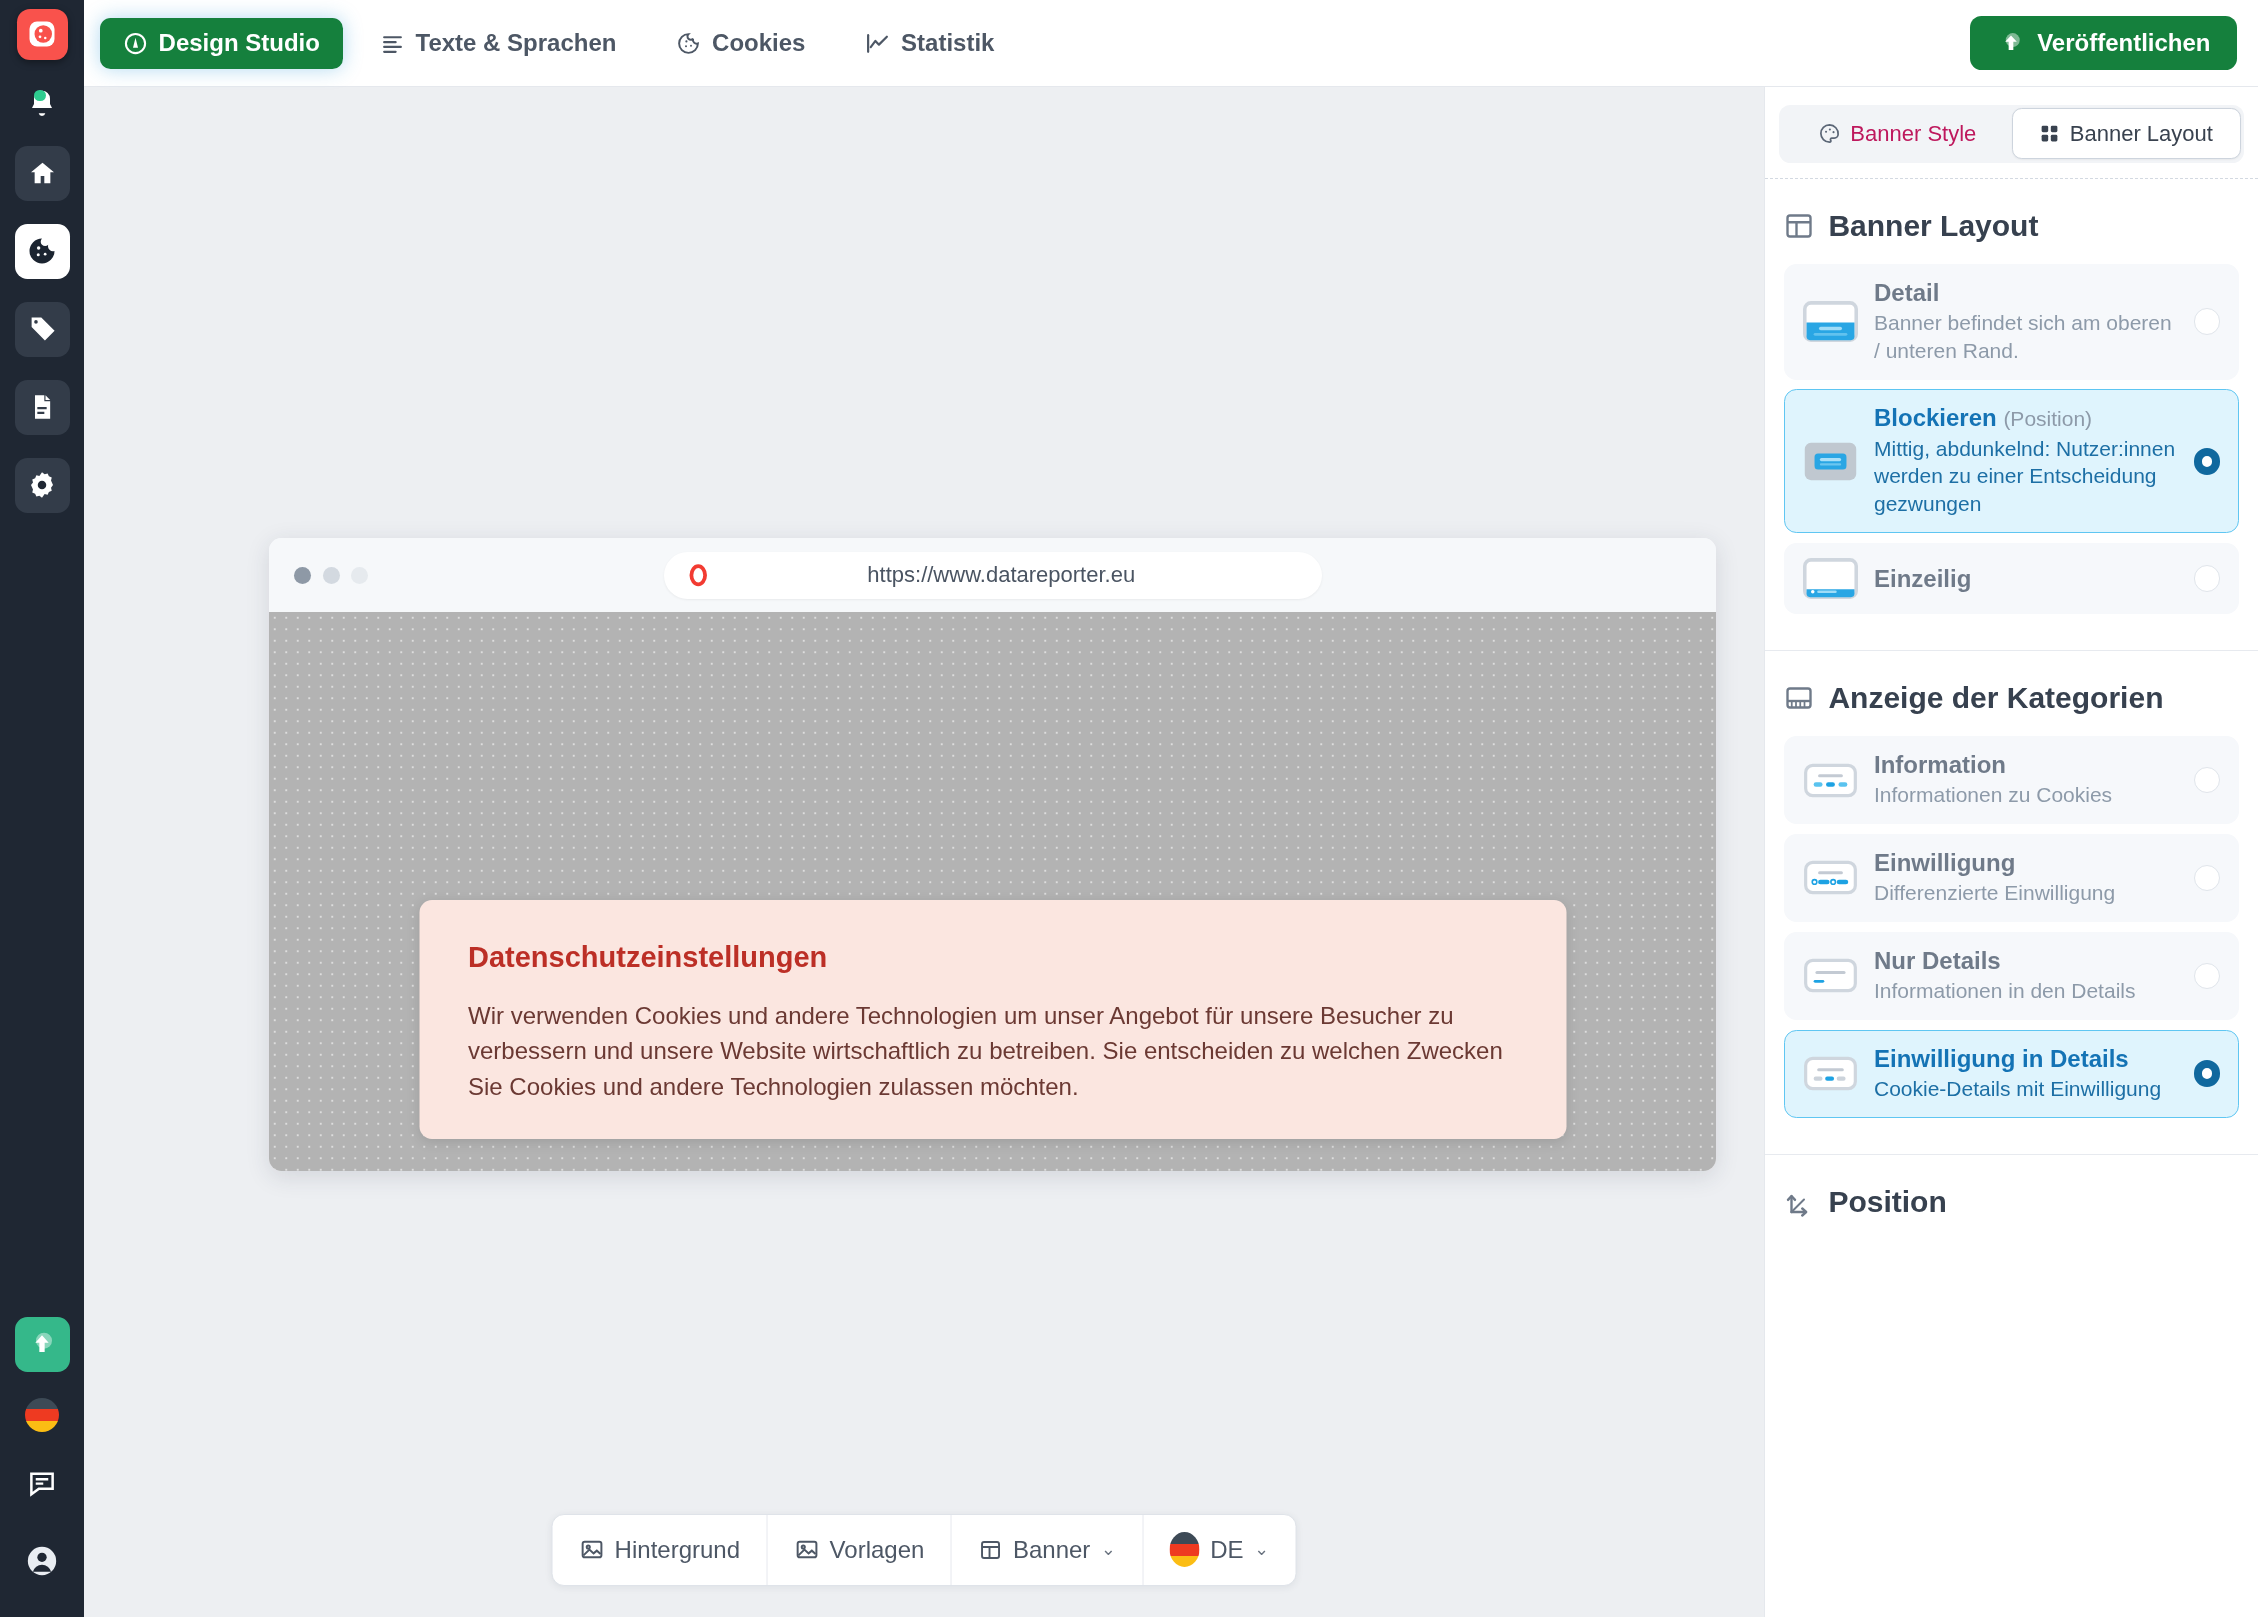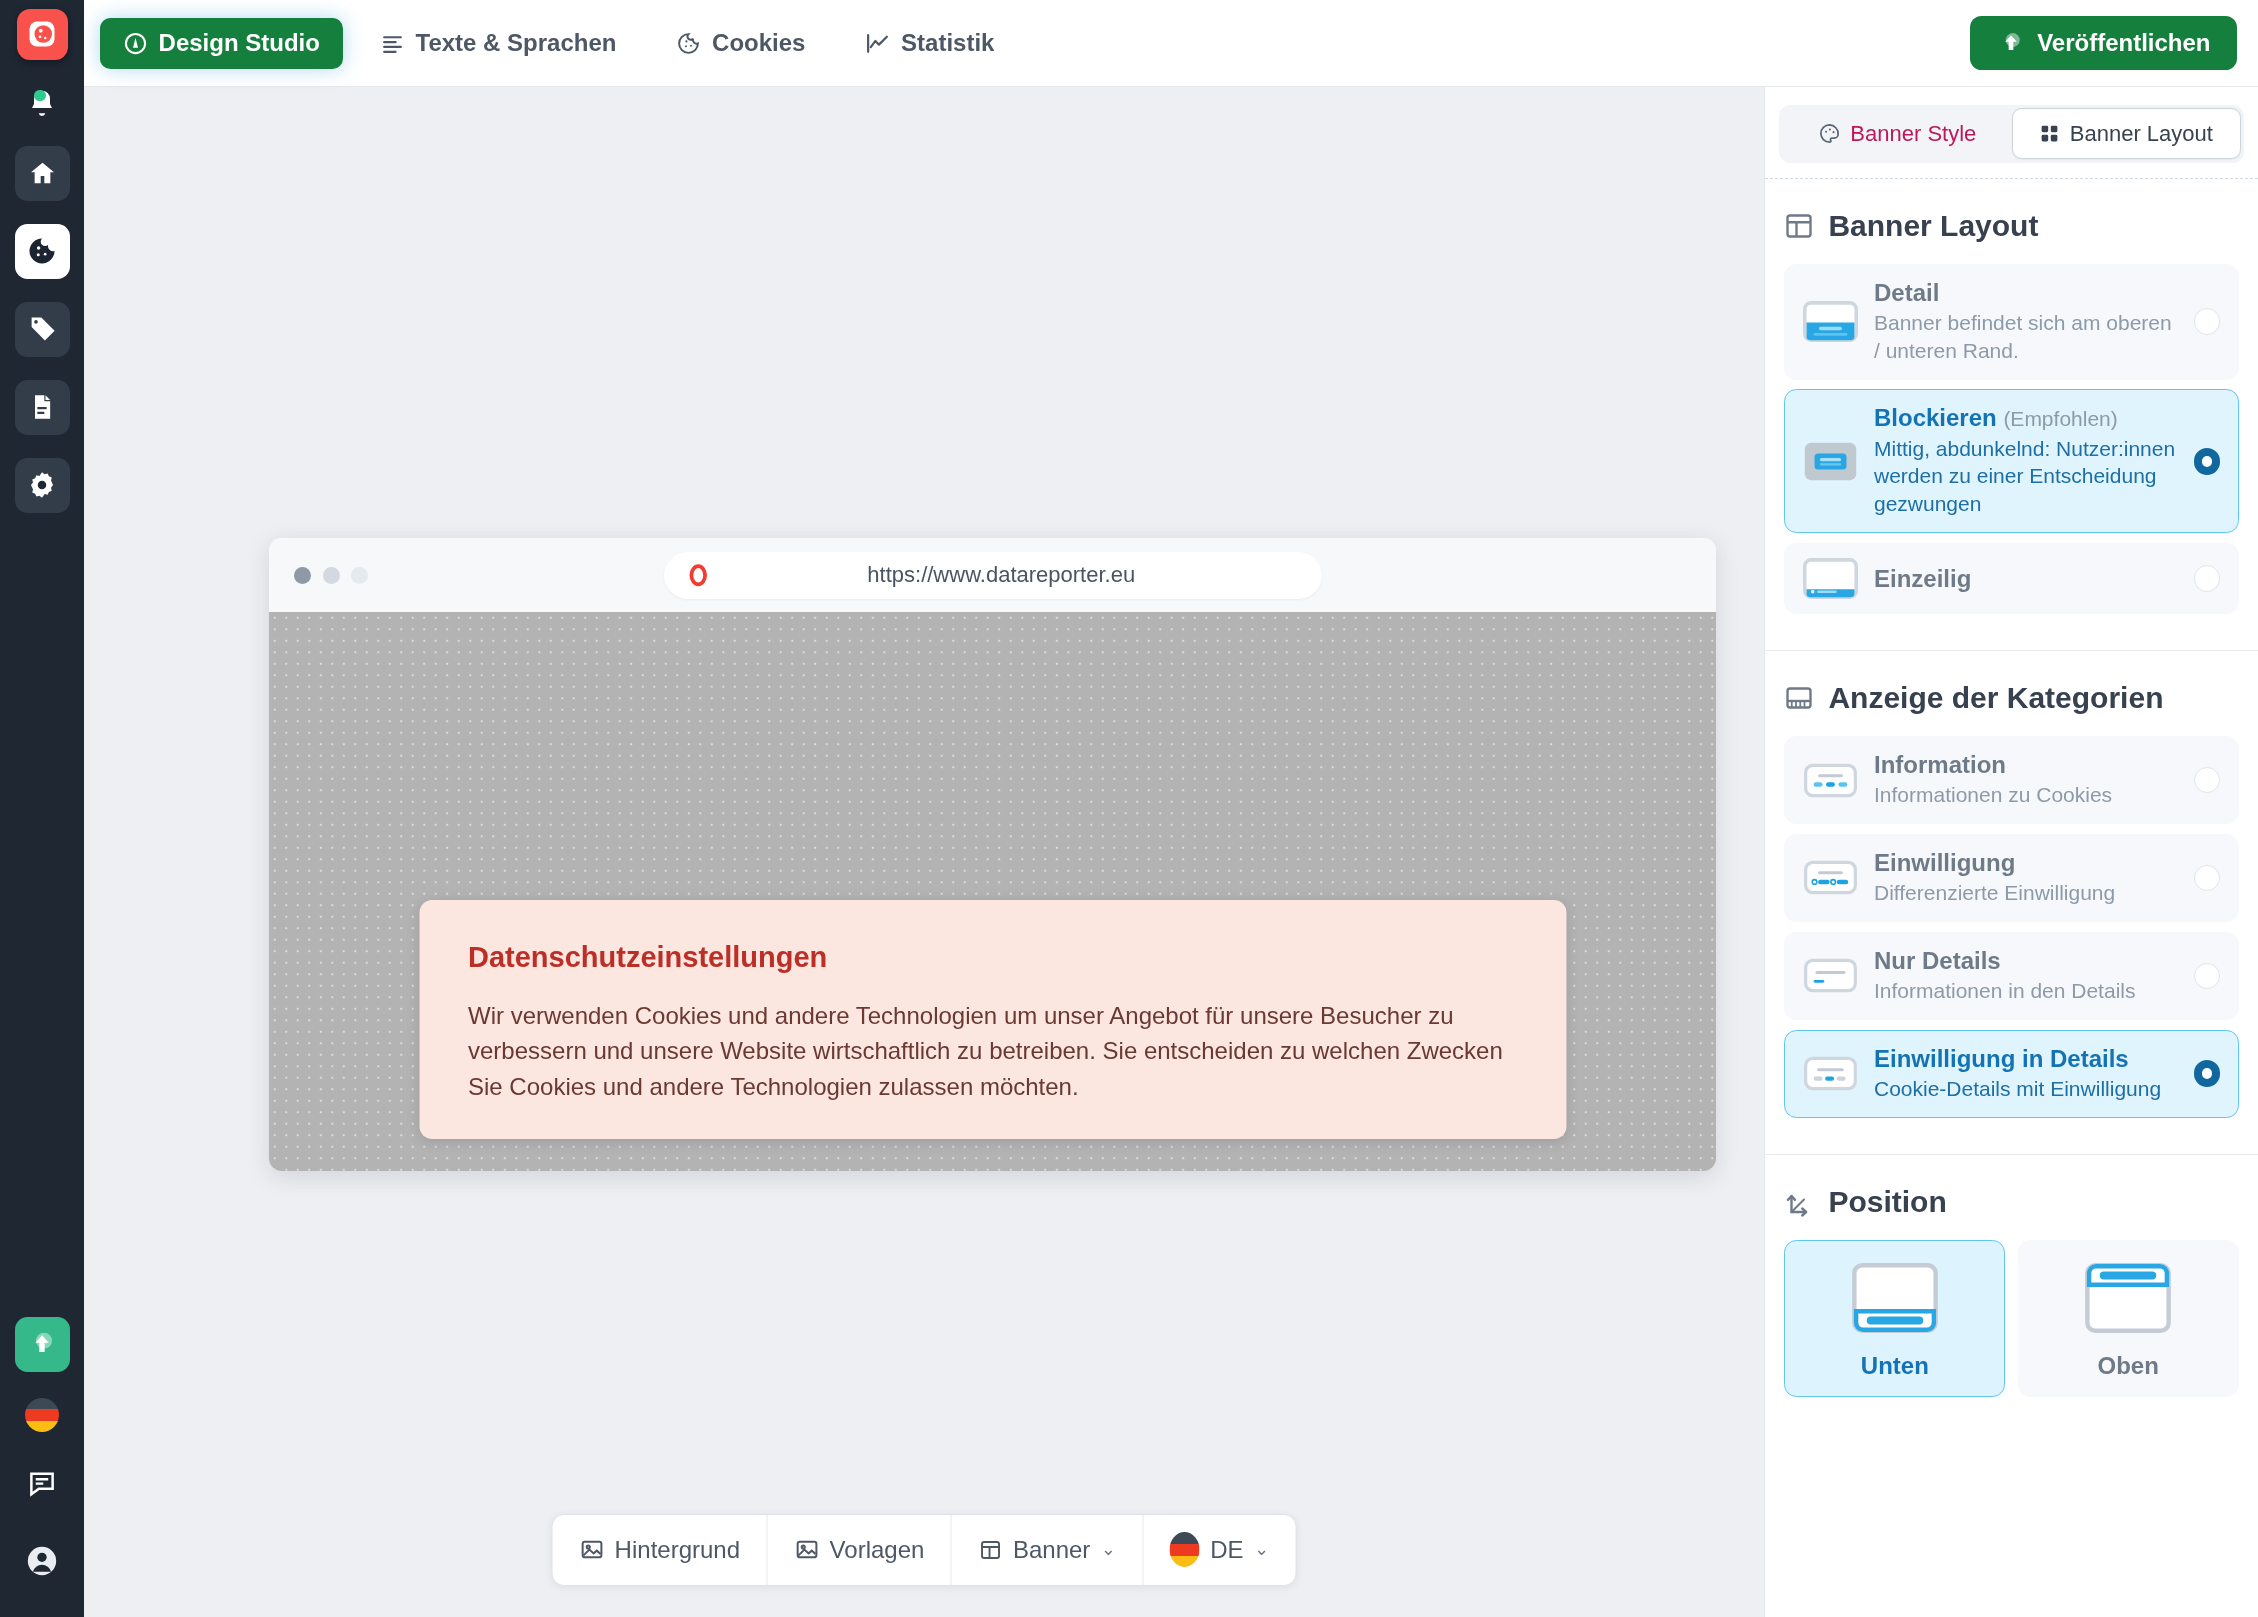--- a/index.html
+++ b/index.html
@@ -474,21 +474,21 @@
         <div class="opt selected">
           <span class="opt-thumb">
             <svg width="55" height="41" viewBox="0 0 62 46">
               <rect x="2" y="2" width="58" height="42" rx="7" fill="#c0c8d0"></rect>
               <rect x="13" y="14" width="36" height="18" rx="4" fill="#29a6e4"></rect>
               <rect x="19" y="19" width="24" height="3.6" rx="1.8" fill="#a9e0f8"></rect>
               <rect x="19" y="25" width="24" height="2.6" rx="1.3" fill="#6cc6ef"></rect>
             </svg>
           </span>
           <span class="opt-body">
-            <span class="opt-name"><span>Blockieren</span> <span class="sub-note">(Empfohlen)</span></span>
+            <span class="opt-name"><span>Blockieren</span> <span class="sub-note">(Position)</span></span>
             <span class="opt-desc" style="display:block">Mittig, abdunkelnd: Nutzer:innen werden zu einer Entscheidung gezwungen</span>
           </span>
           <span class="radio"></span>
         </div>
 
         <div class="opt">
           <span class="opt-thumb">
             <svg width="55" height="41" viewBox="0 0 62 46">
               <rect x="2" y="2" width="58" height="42" rx="7" fill="#fff" stroke="#cfd6de" stroke-width="4"></rect>
               <path d="M4 35h54v5a4 4 0 0 1-4 4H8a4 4 0 0 1-4-4z" fill="#29a6e4"></path>
@@ -586,40 +586,18 @@
           <svg width="30" height="30" viewBox="0 0 24 24" fill="none" stroke="#6f7a89" stroke-width="1.9" stroke-linecap="round" stroke-linejoin="round">
             <path d="M6 20V7.5"></path>
               <path d="M3.2 10.3 6 7.2l2.8 3.1"></path>
             <path d="M6 20h11.5"></path>
               <path d="M14.6 17.2l3.1 2.8-3.1 2.8"></path>
             <path d="M6.8 19.2 16 10" stroke-width="1.6"></path>
           </svg>
           <span class="sec-title">Position</span>
         </div>
 
-        <div class="pos-row">
-          <div class="pos-card selected">
-            <span>
-              <svg width="92" height="76" viewBox="0 0 104 86">
-                <rect x="6" y="6" width="92" height="74" rx="9" fill="#fff" stroke="#c5ccd5" stroke-width="5"></rect>
-                <path d="M8 58h88v13a8 8 0 0 1-8 8H16a8 8 0 0 1-8-8z" fill="#fff" stroke="#29a6e4" stroke-width="5"></path>
-                <rect x="20" y="64" width="64" height="9" rx="4.5" fill="#29a6e4"></rect>
-              </svg>
-            </span>
-            <span class="pos-label">Unten</span>
-          </div>
-          <div class="pos-card">
-            <span>
-              <svg width="92" height="76" viewBox="0 0 104 86">
-                <rect x="6" y="6" width="92" height="74" rx="9" fill="#fff" stroke="#c5ccd5" stroke-width="5"></rect>
-                <path d="M8 28V15a8 8 0 0 1 8-8h72a8 8 0 0 1 8 8v13z" fill="#fff" stroke="#29a6e4" stroke-width="5"></path>
-                <rect x="20" y="13" width="64" height="9" rx="4.5" fill="#29a6e4"></rect>
-              </svg>
-            </span>
-            <span class="pos-label">Oben</span>
-          </div>
-        </div>
       </div>
 
     </div>
   </div>
 </div>
 
 
 </body></html>

